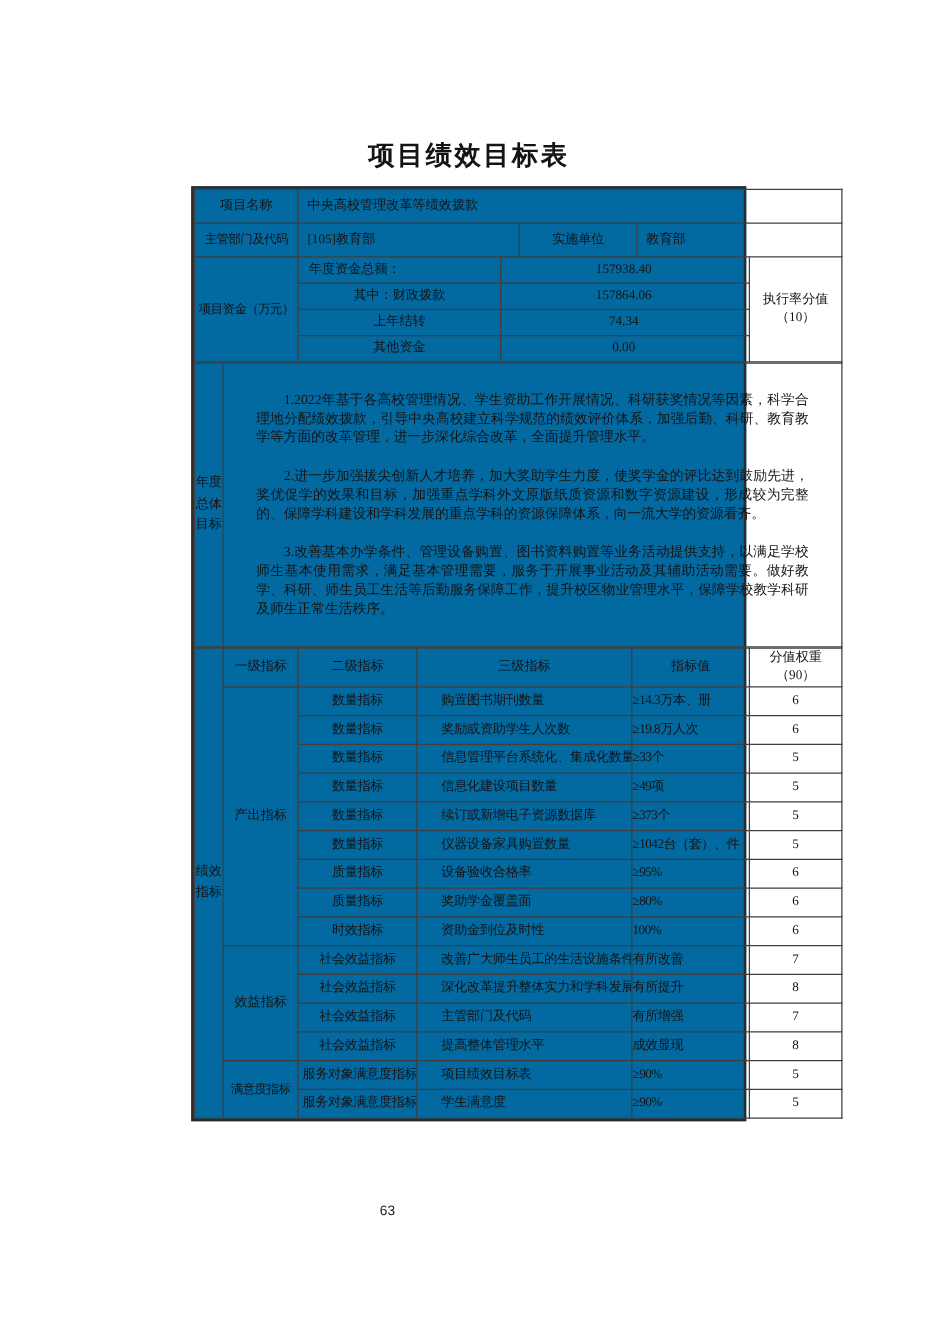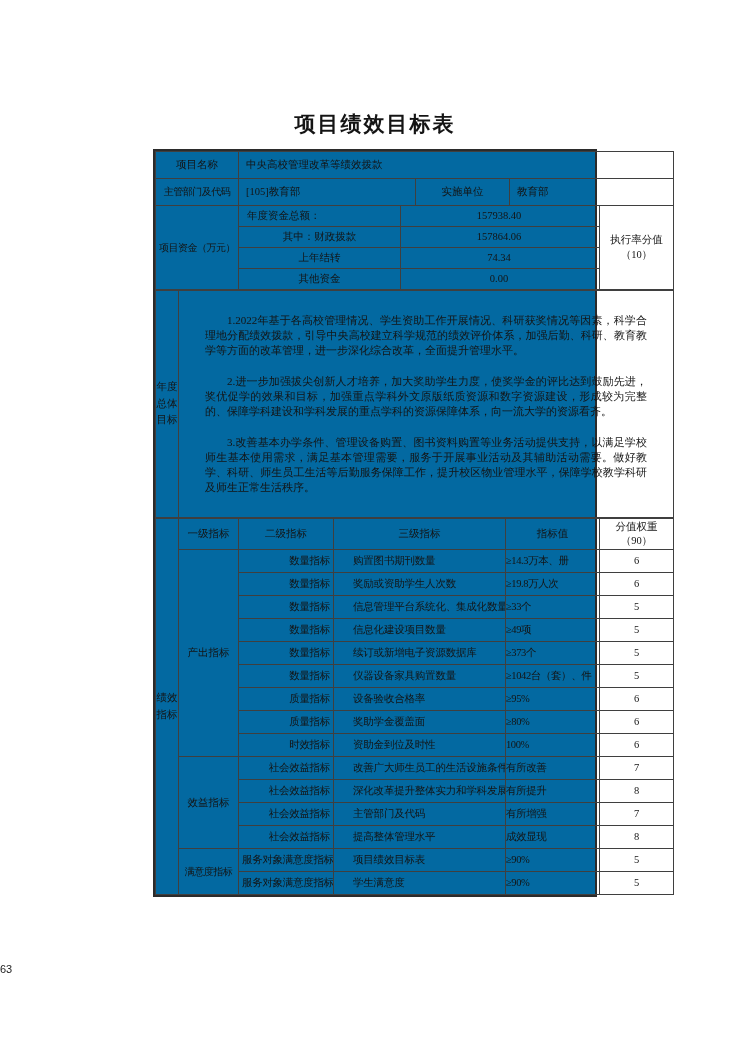--- a/index.html
+++ b/index.html
@@ -24,26 +24,26 @@
   .val-l{text-align:left;padding-left:7px;}
   .al{text-align:left;padding-left:8px;}
   .ac{text-align:center;}
   .fv{text-align:center;padding-right:5px;}
   .ra{height:27px;}
   .rf{height:21px;}
   .hdr{height:31px;}
   .ri{height:23px;}
   .goal{padding:6px 10px;vertical-align:middle;}
   .goal p{margin:16px;font-size:11px;line-height:15px;text-indent:2em;text-align:justify;}
-  .l2{text-align:right;padding-left:3px;white-space:nowrap;letter-spacing:-0.3px;}
+  .l2{text-align:center;padding-left:3px;white-space:nowrap;letter-spacing:-0.3px;}
   .l3{text-align:left;padding-left:19px;white-space:nowrap;letter-spacing:-0.2px;}
   .iv{text-align:left;letter-spacing:-0.4px;white-space:nowrap;padding:1px 0;}
   .wt{text-align:center;}
   .pagenum{
-    position:absolute;top:963px;left:0;width:620px;
+    position:absolute;top:963px;left:0;width:620px;text-align:center;
     font-size:11px;font-family:"Liberation Sans","DejaVu Sans",sans-serif;color:#222;
   }
 </style>
 </head>
 <body>
 
 <div class="sheet">
   <div class="title">项目绩效目标表</div>
 
   <div class="tablewrap">

